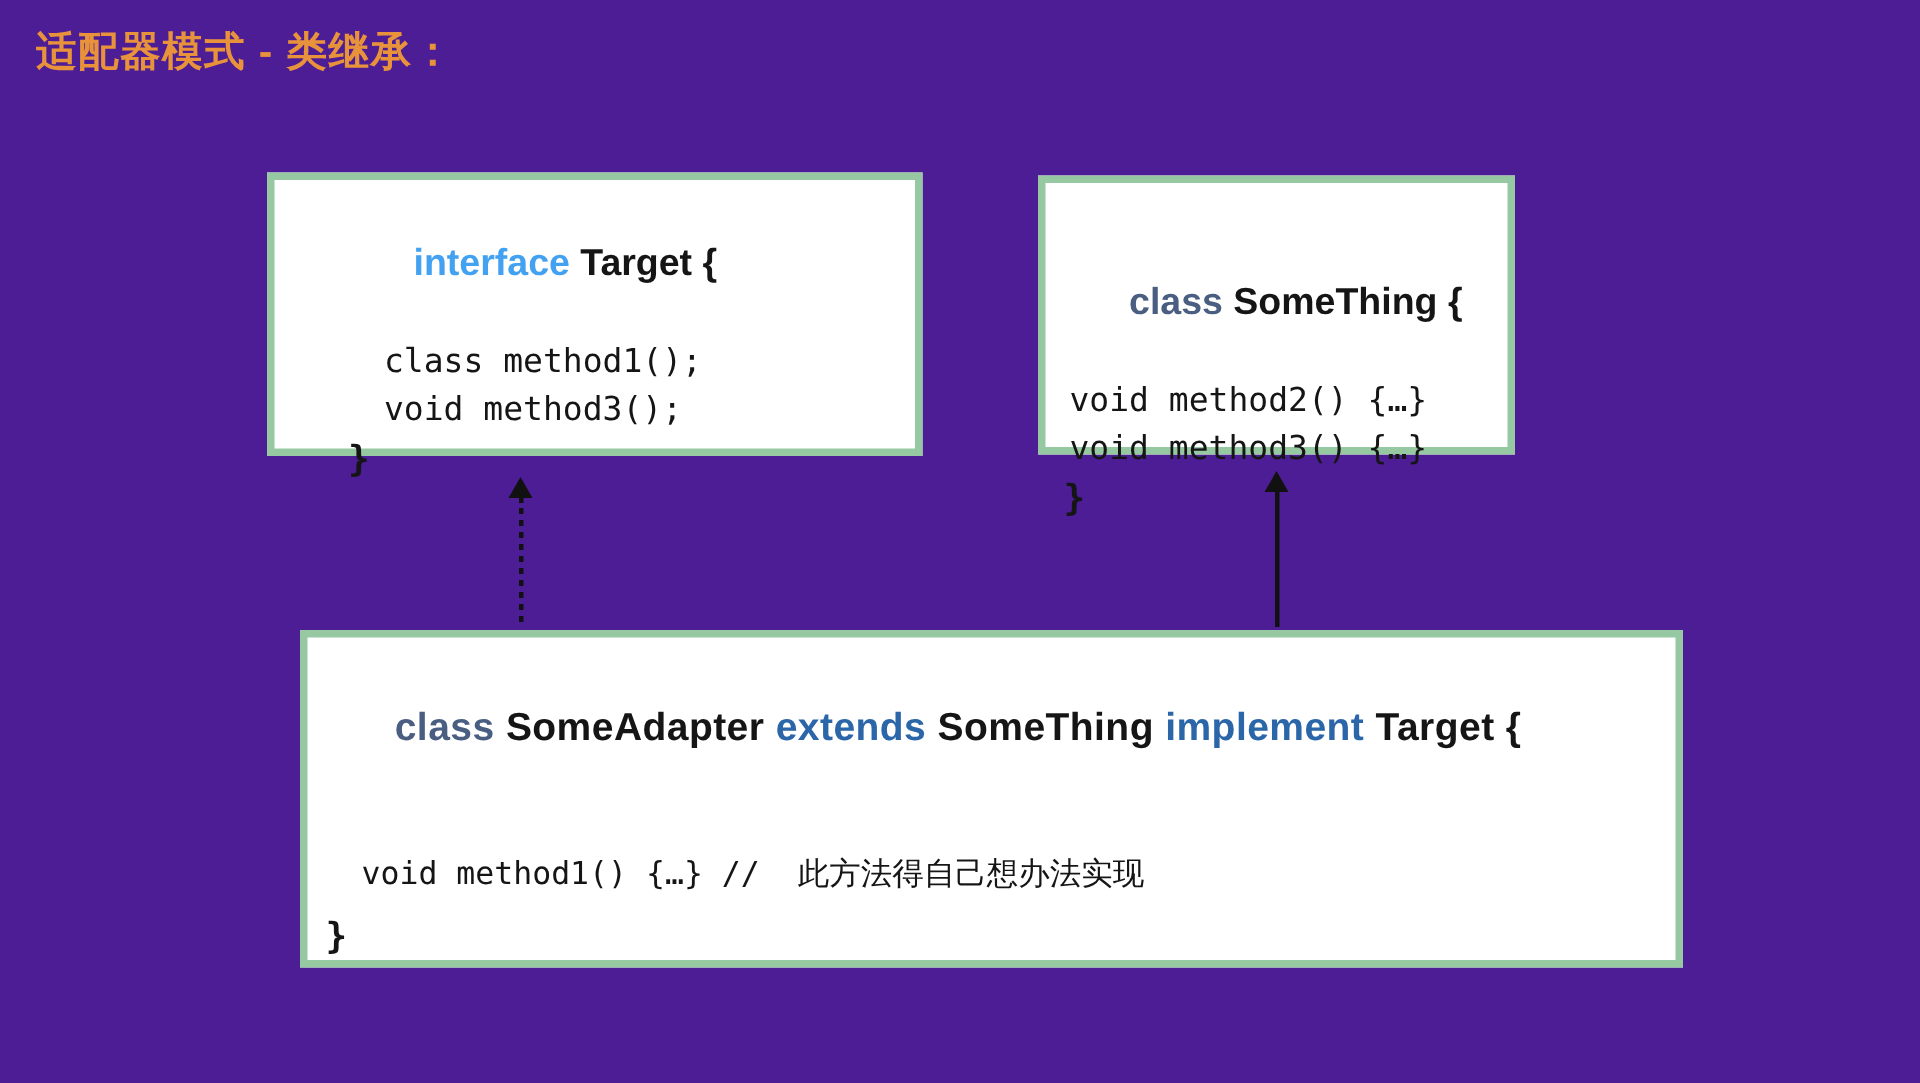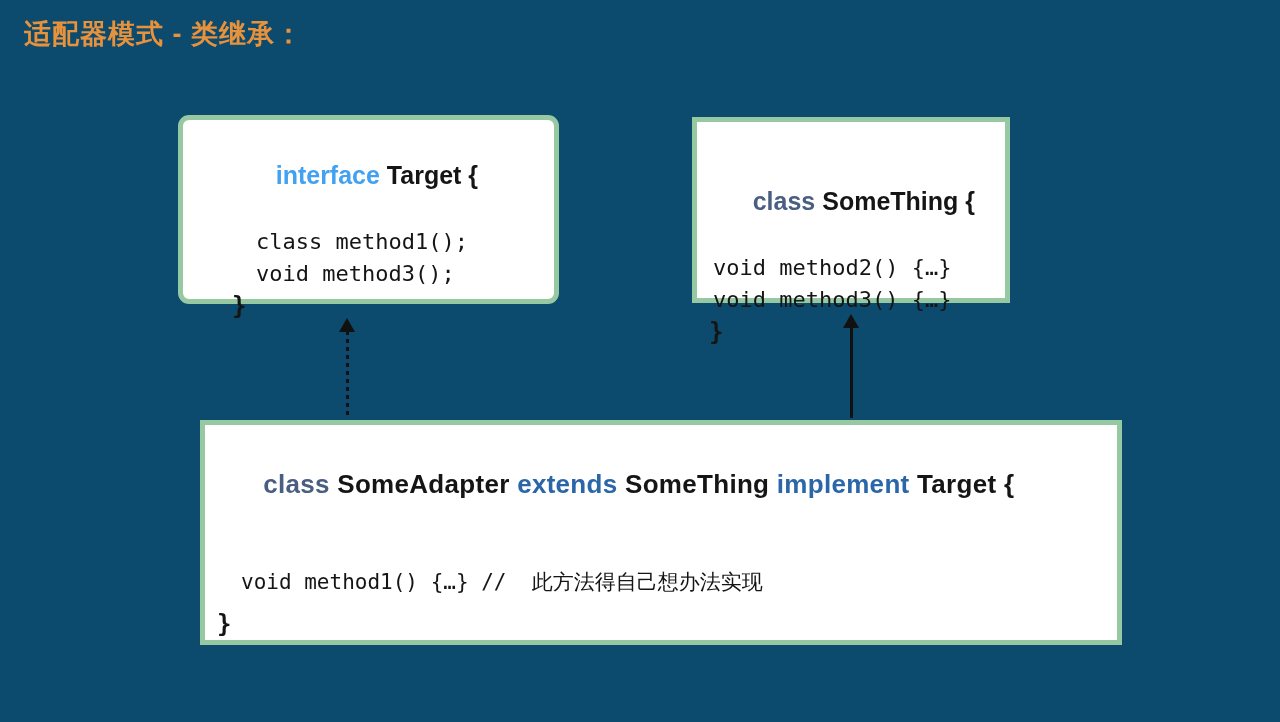--- a/index.html
+++ b/index.html
@@ -1,20 +1,20 @@
 <!DOCTYPE html>
 <html><head>
 <meta charset="utf-8">
 <style>
   html, body { margin: 0; padding: 0; background: #ffffff; }
   #canvas {
     position: relative;
     width: 1280px;
     height: 722px;
-    background: #0c4a6e;
+    background: #4c1d95;
     overflow: hidden;
     font-family: "Liberation Sans", sans-serif;
   }
 
   
   .slide-title {
     position: absolute;
     left: 24px;
     top: 16px;
     font-size: 27px;
@@ -24,21 +24,21 @@
     white-space: pre;
   }
 
   
   .codebox {
     position: absolute;
     box-sizing: border-box;
     background: #ffffff;
     border: 5px solid #96C8A2;
   }
-  #target-box    { left: 178px; top: 115px; width: 381px; height: 189px; border-radius: 11px; }
+  #target-box    { left: 178px; top: 115px; width: 437px; height: 189px; }
   #something-box { left: 692px; top: 117px; width: 318px; height: 186px; }
   #adapter-box   { left: 200px; top: 420px; width: 922px; height: 225px; }
 
   .box-header {
     font-weight: bold;
     font-size: 25px;
     line-height: 34px;
     color: #151515;
     white-space: pre;
   }

